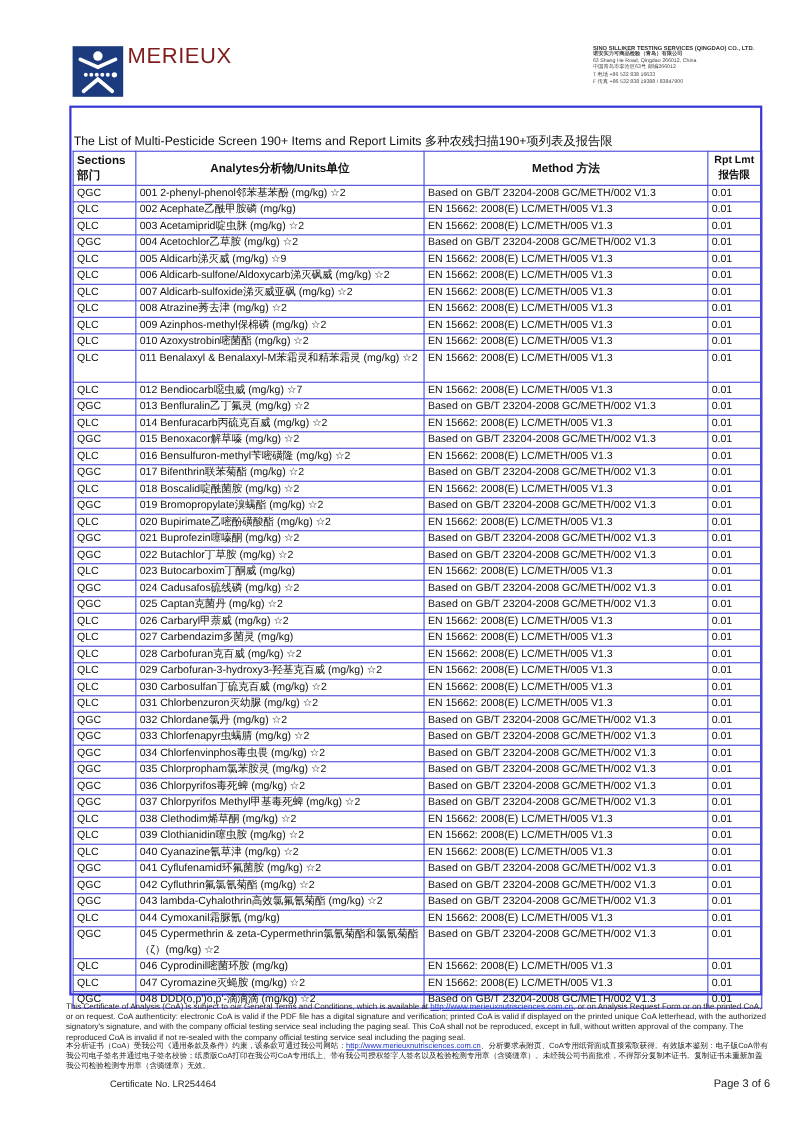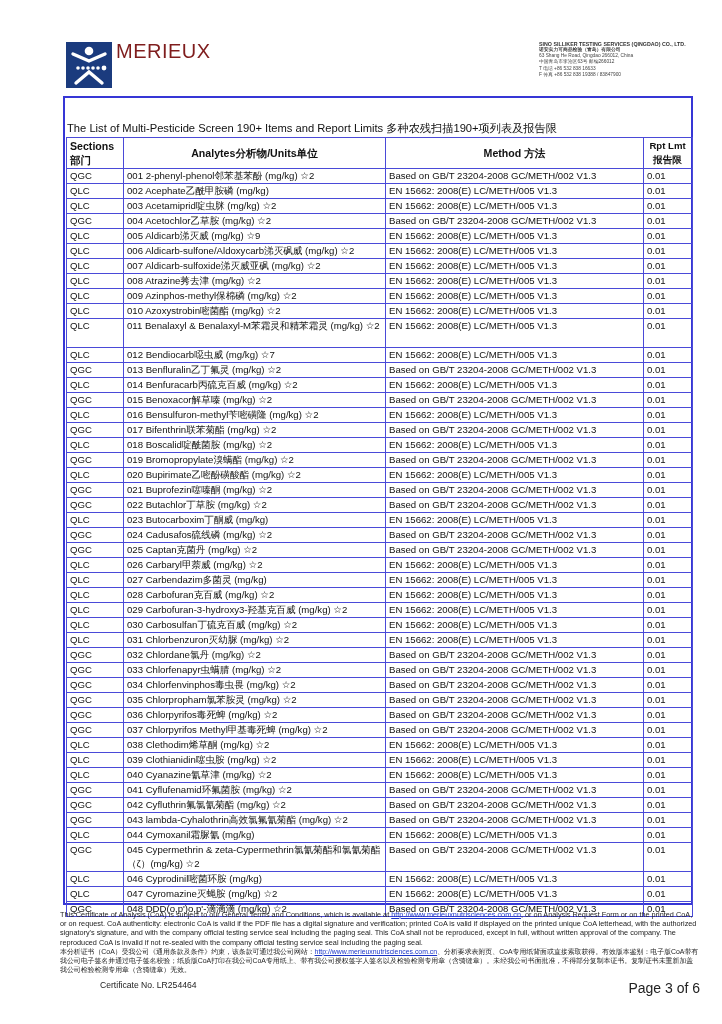--- a/index.html
+++ b/index.html
@@ -28,21 +28,21 @@
   table.grid th.h-rpt { text-align:center; padding-left:2px; font-size:9.6px; }
   td.sec { text-align:left; }
   td.rpt { padding-right:6px; }
   td.ana.wrap { white-space:normal; }
   tr.tall td { height:28px; }
   .footer { position:absolute; left:60px; top:910px; width:640px; font-family:"Liberation Sans", sans-serif;
             font-size:7.3px; line-height:9.2px; color:#222; }
   .footer a { color:#1a34c8; text-decoration:underline; }
   .footer .cn { font-size:6.9px; }
   .cert { position:absolute; left:60px; top:980px; font-family:"Liberation Sans", sans-serif; font-size:8.6px; color:#222;margin-left:40px; }
-  .page { position:absolute; right:22px; top:980px; font-family:"Liberation Sans", sans-serif; font-size:14px; color:#222; }
+  .page { position:absolute; right:22px; top:980px; font-family:"Liberation Sans", sans-serif; font-size:10px; color:#222; }
 </style>
 </head>
 <body>
 
 <div class="header">
   <div class="logo">
     <div class="logo-mark">
       <svg width="46" height="46" viewBox="0 0 46 46">
         <circle cx="23" cy="9" r="4.3" fill="#fff"></circle>
         <path d="M7 12 L23 19 L39 12" stroke="#fff" stroke-width="3.4" fill="none" stroke-linecap="round"></path>

